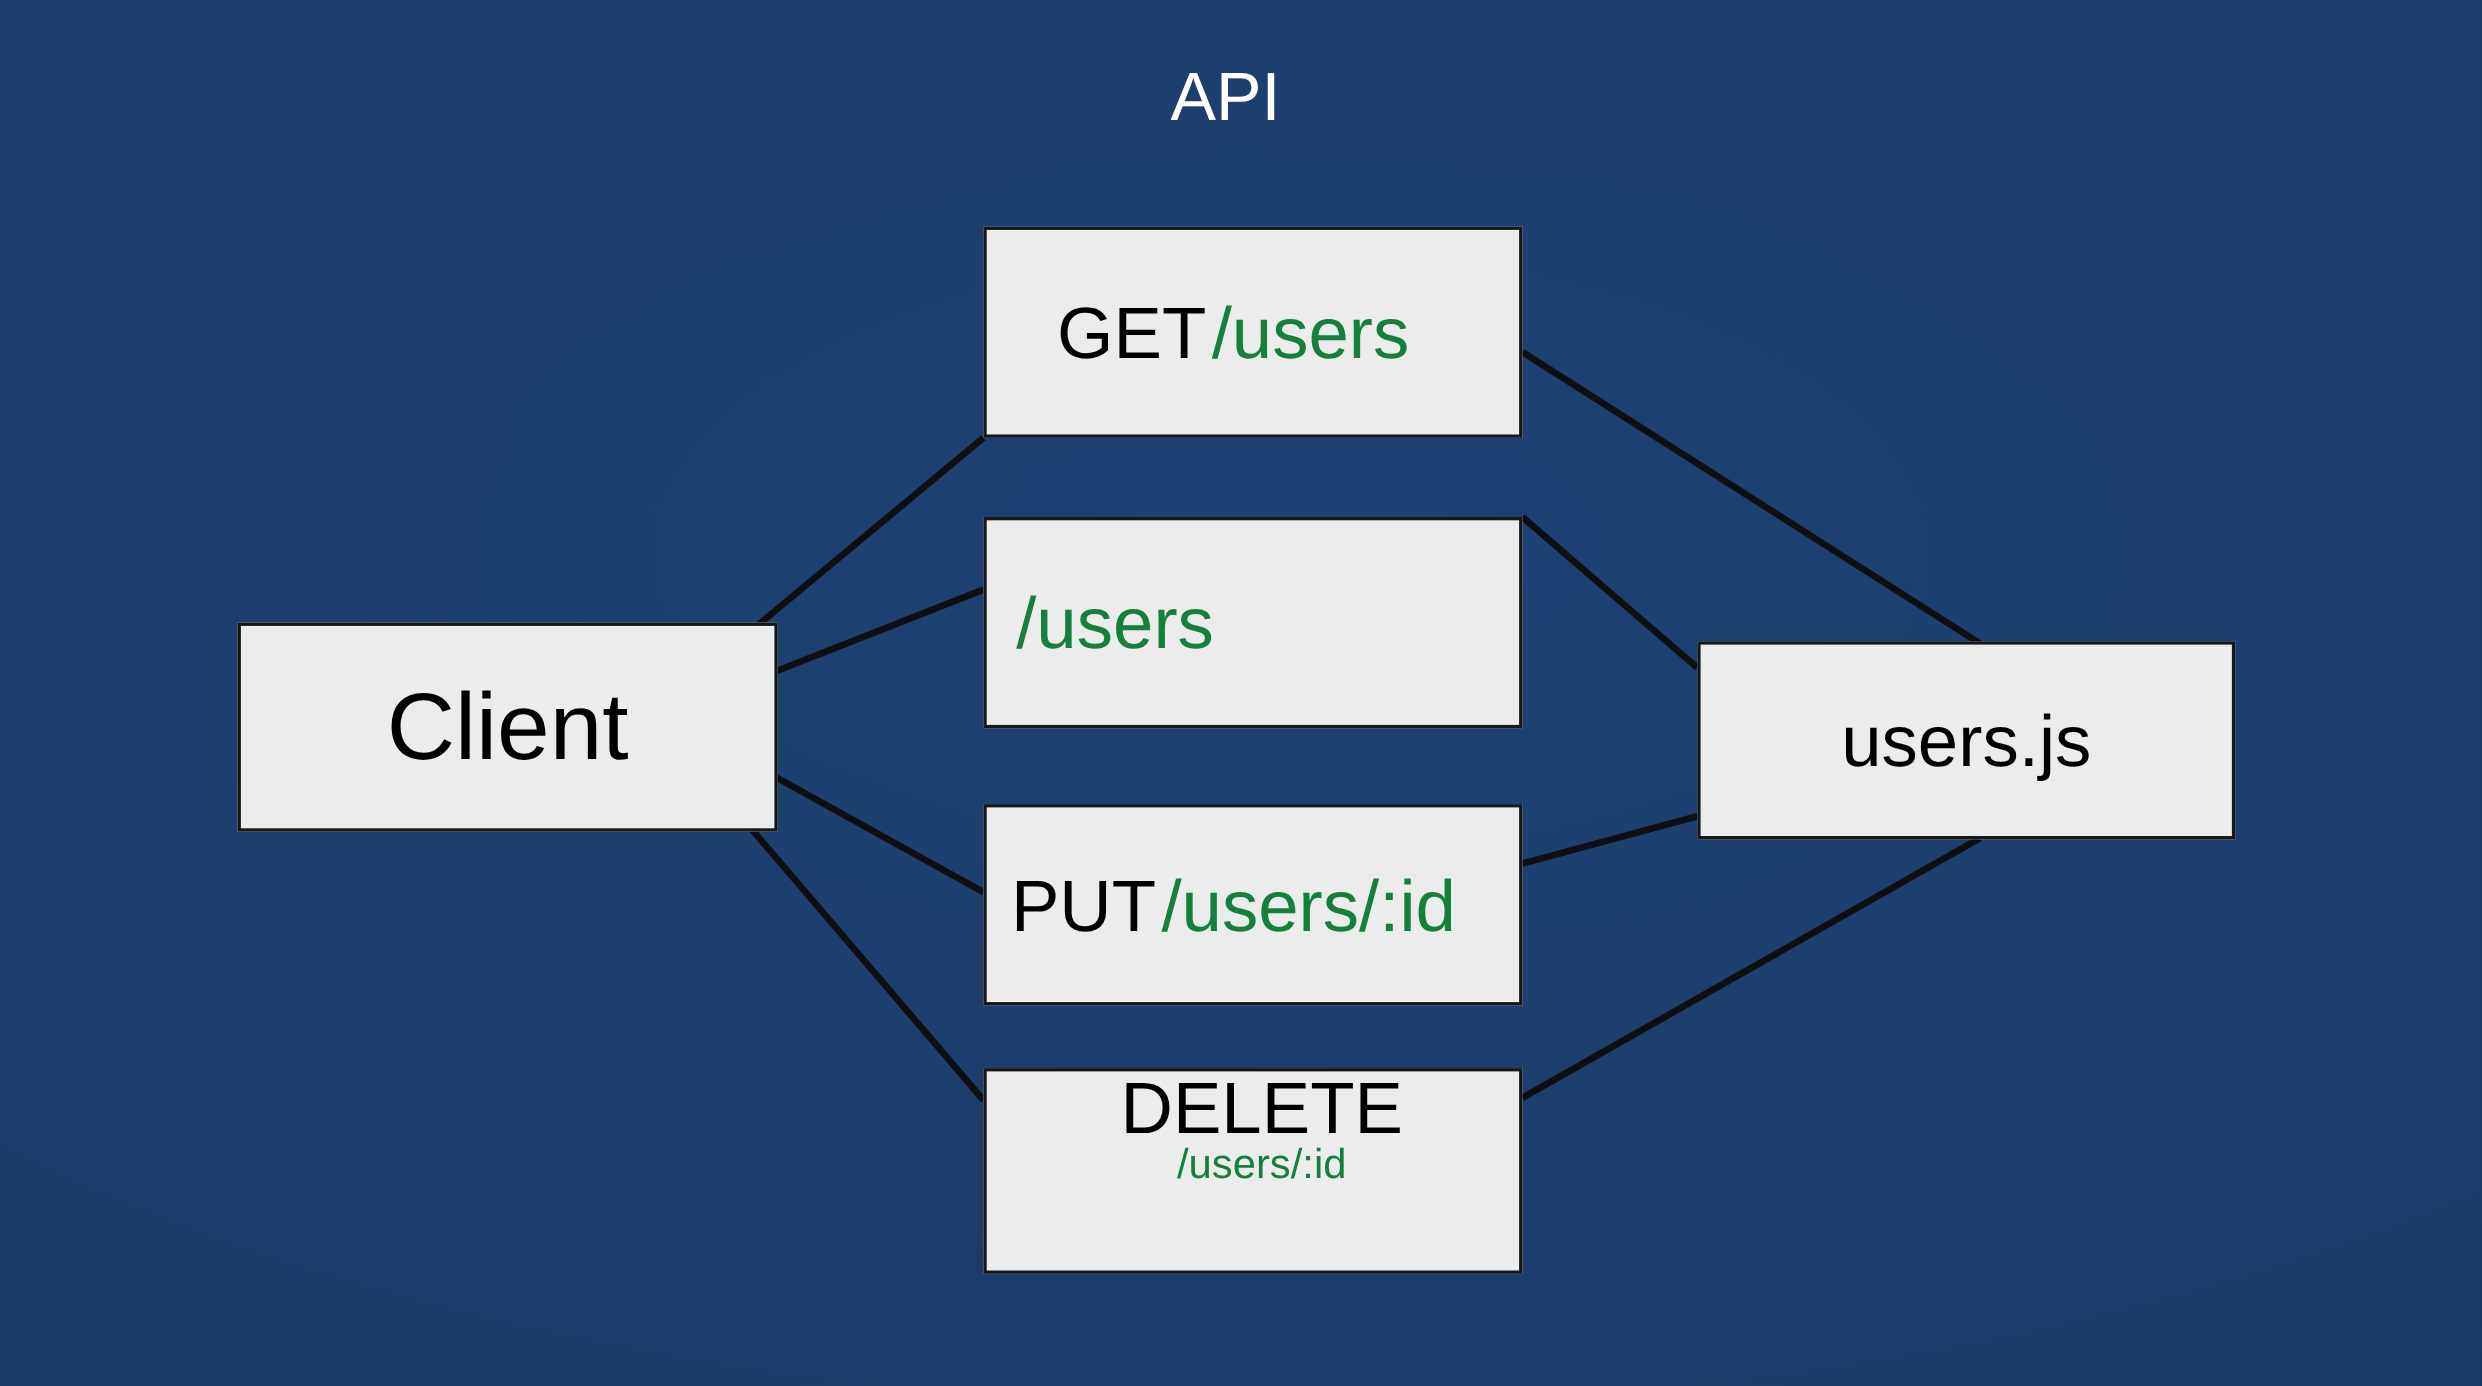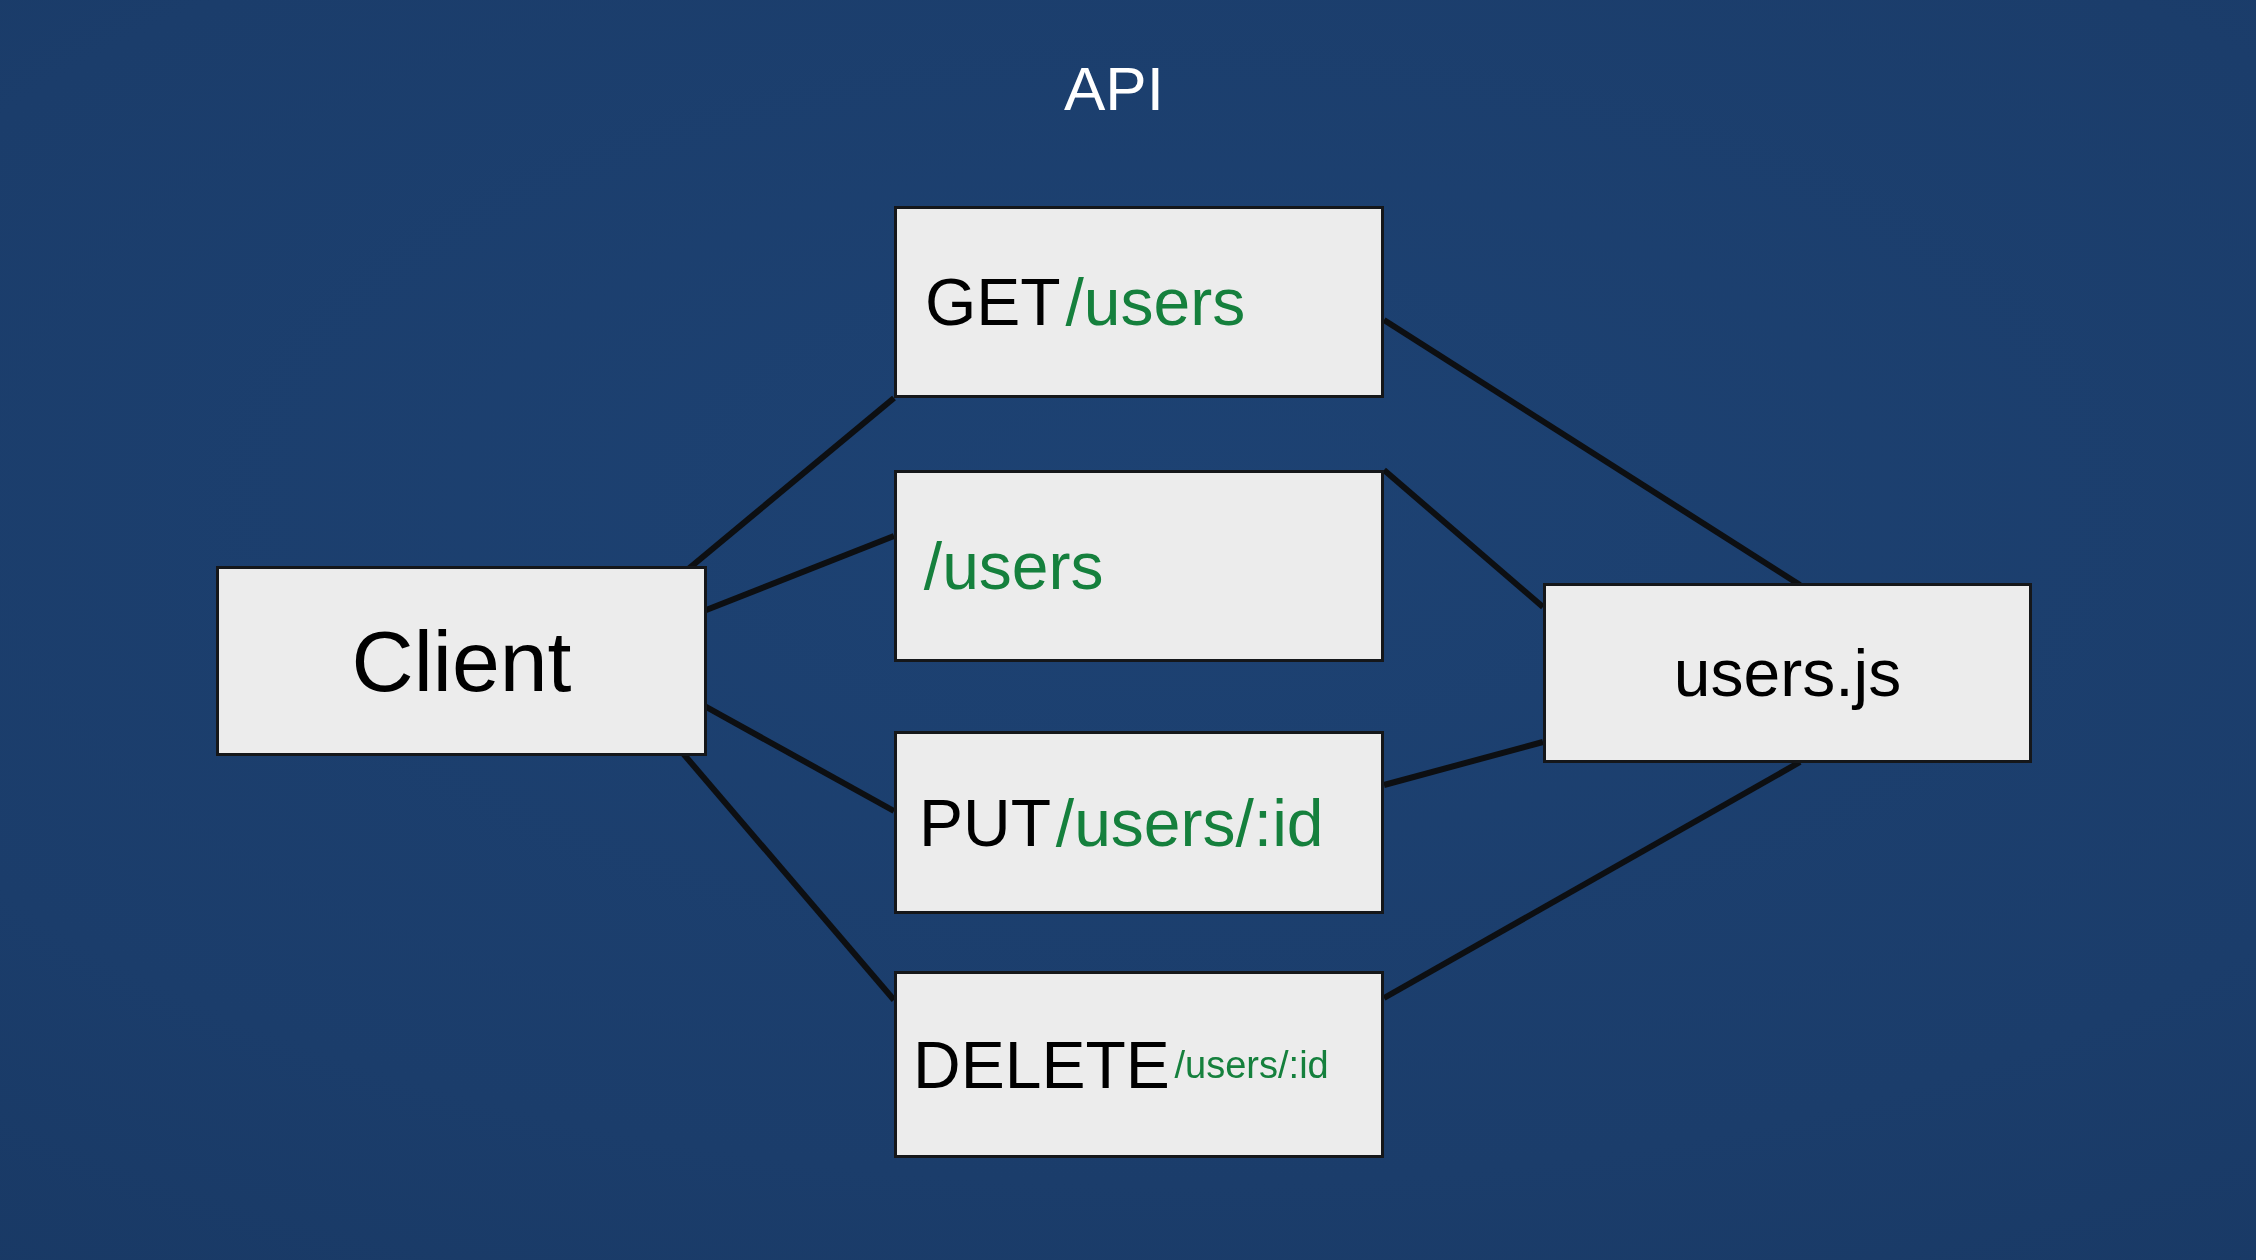--- a/index.html
+++ b/index.html
@@ -83,38 +83,38 @@
     </g>
   </svg>
 
   <div class="col-title" style="left:1064px; top:58px;">API</div>
 
 
   <div class="node node-center" style="left:172px; top:566px; width:491px; height:190px;margin-left:44px;">
     <span class="label-lg">Client</span>
   </div>
 
-  <div class="node node-left" style="left:894px; top:206px; width:490px; height:192px; padding-left:28px;">
+  <div class="node node-left" style="left:894px; top:206px; width:490px; height:192px; padding-left:64px;">
     <span class="label-md verb">GET</span>
     <span class="gap"></span>
     <span class="label-md path">/users</span>
   </div>
 
   <div class="node node-left" style="left:894px; top:470px; width:490px; height:192px; padding-left:22px;">
     <span class="gap"></span>
     <span class="label-md path">/users</span>
   </div>
 
   <div class="node node-left" style="left:894px; top:731px; width:490px; height:183px; padding-left:22px;">
     <span class="label-md verb">PUT</span>
     <span class="gap"></span>
     <span class="label-md path">/users/:id</span>
   </div>
 
-  <div class="node node-left" style="left:894px; top:971px; width:490px; height:187px; padding-left:16px;">
+  <div class="node node-left" style="left:894px; top:971px; width:490px; height:187px; padding-left:16px;flex-direction:column;">
     <span class="label-md verb">DELETE</span>
     <span class="gap"></span>
     <span class="label-sm path">/users/:id</span>
   </div>
 
   <div class="node node-center" style="left:1543px; top:583px; width:489px; height:180px;">
     <span class="label-md">users.js</span>
   </div>
 
 </div>

